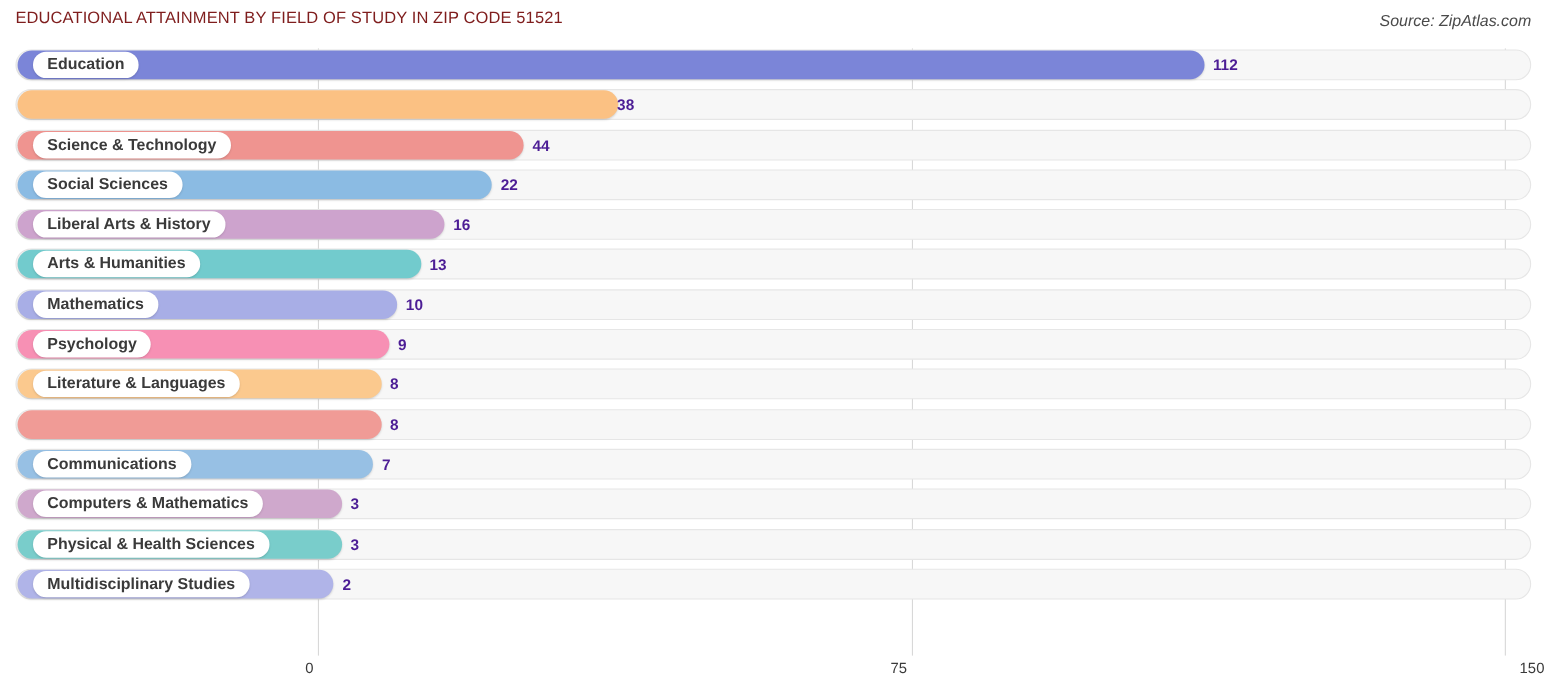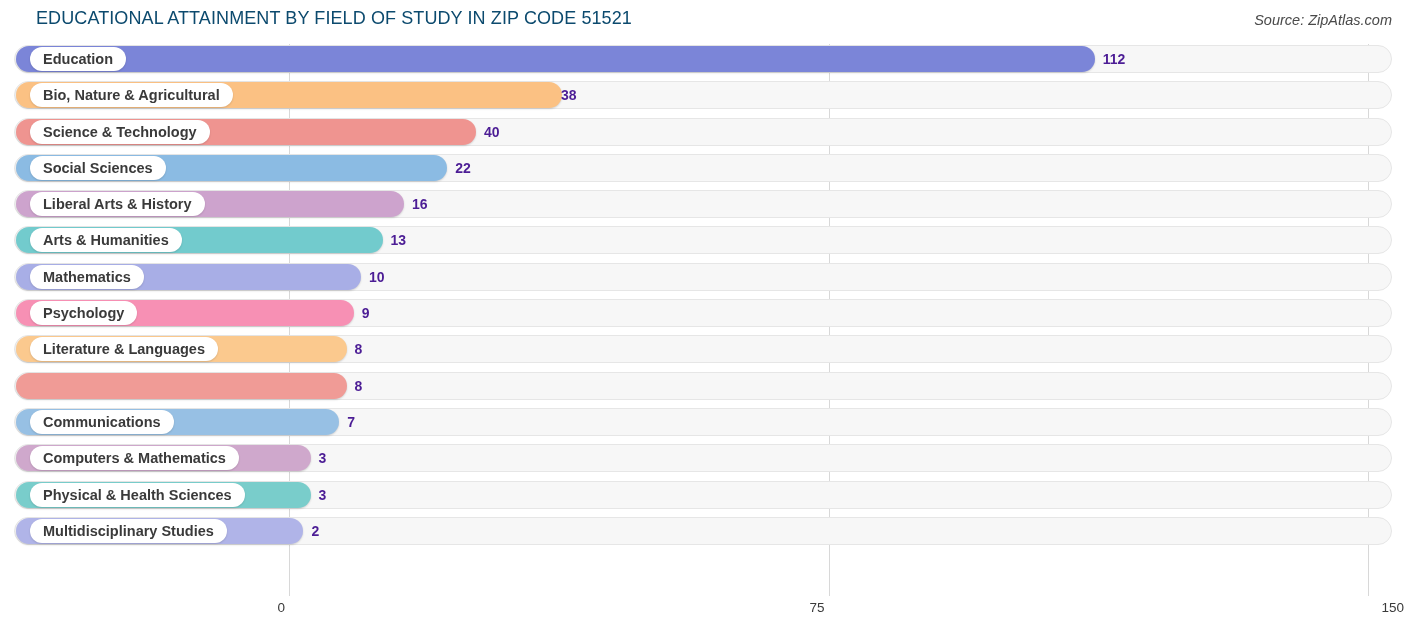--- a/index.html
+++ b/index.html
@@ -18,25 +18,24 @@
 
   
   .header {
     position: relative;
     height: 42px;
   }
   .chart-title {
     position: absolute;
     left: 14px;
     top: 8px;
-    font-size: 18px;
+    font-size: 15px;
     letter-spacing: 0.1px;
-    color: #0c4a6e;
-    white-space: nowrap;
-    margin-left: 22px;
+    color: #7f1d1d;
+    white-space: nowrap;
   }
   .source {
     position: absolute;
     right: 14px;
     top: 12px;
     font-size: 14.5px;
     font-style: italic;
     color: #4a4a4a;
     white-space: nowrap;
   }
@@ -160,28 +159,27 @@
   <div class="rows">
       <div class="row">
         <div class="track"></div>
         <div class="bar" style="width: 1078.65px; background: rgb(123, 133, 216);"></div>
         <div class="label-pill">Education</div>
         <div class="value outside" style="left: 1102.65px;">112</div>
       </div>
       <div class="row">
         <div class="track"></div>
         <div class="bar" style="width: 546.347px; background: rgb(251, 193, 131);"></div>
-        <div class="label-pill">Bio, Nature &amp; Agricultural</div>
         <div class="value outside" style="left: 561px;">38</div>
       </div>
       <div class="row">
         <div class="track"></div>
         <div class="bar" style="width: 460.027px; background: rgb(239, 148, 144);"></div>
         <div class="label-pill">Science &amp; Technology</div>
-        <div class="value outside" style="left: 484.027px;">40</div>
+        <div class="value outside" style="left: 484.027px;">44</div>
       </div>
       <div class="row">
         <div class="track"></div>
         <div class="bar" style="width: 431.253px; background: rgb(139, 187, 227);"></div>
         <div class="label-pill">Social Sciences</div>
         <div class="value outside" style="left: 455.253px;">22</div>
       </div>
       <div class="row">
         <div class="track"></div>
         <div class="bar" style="width: 388.093px; background: rgb(205, 163, 205);"></div>

